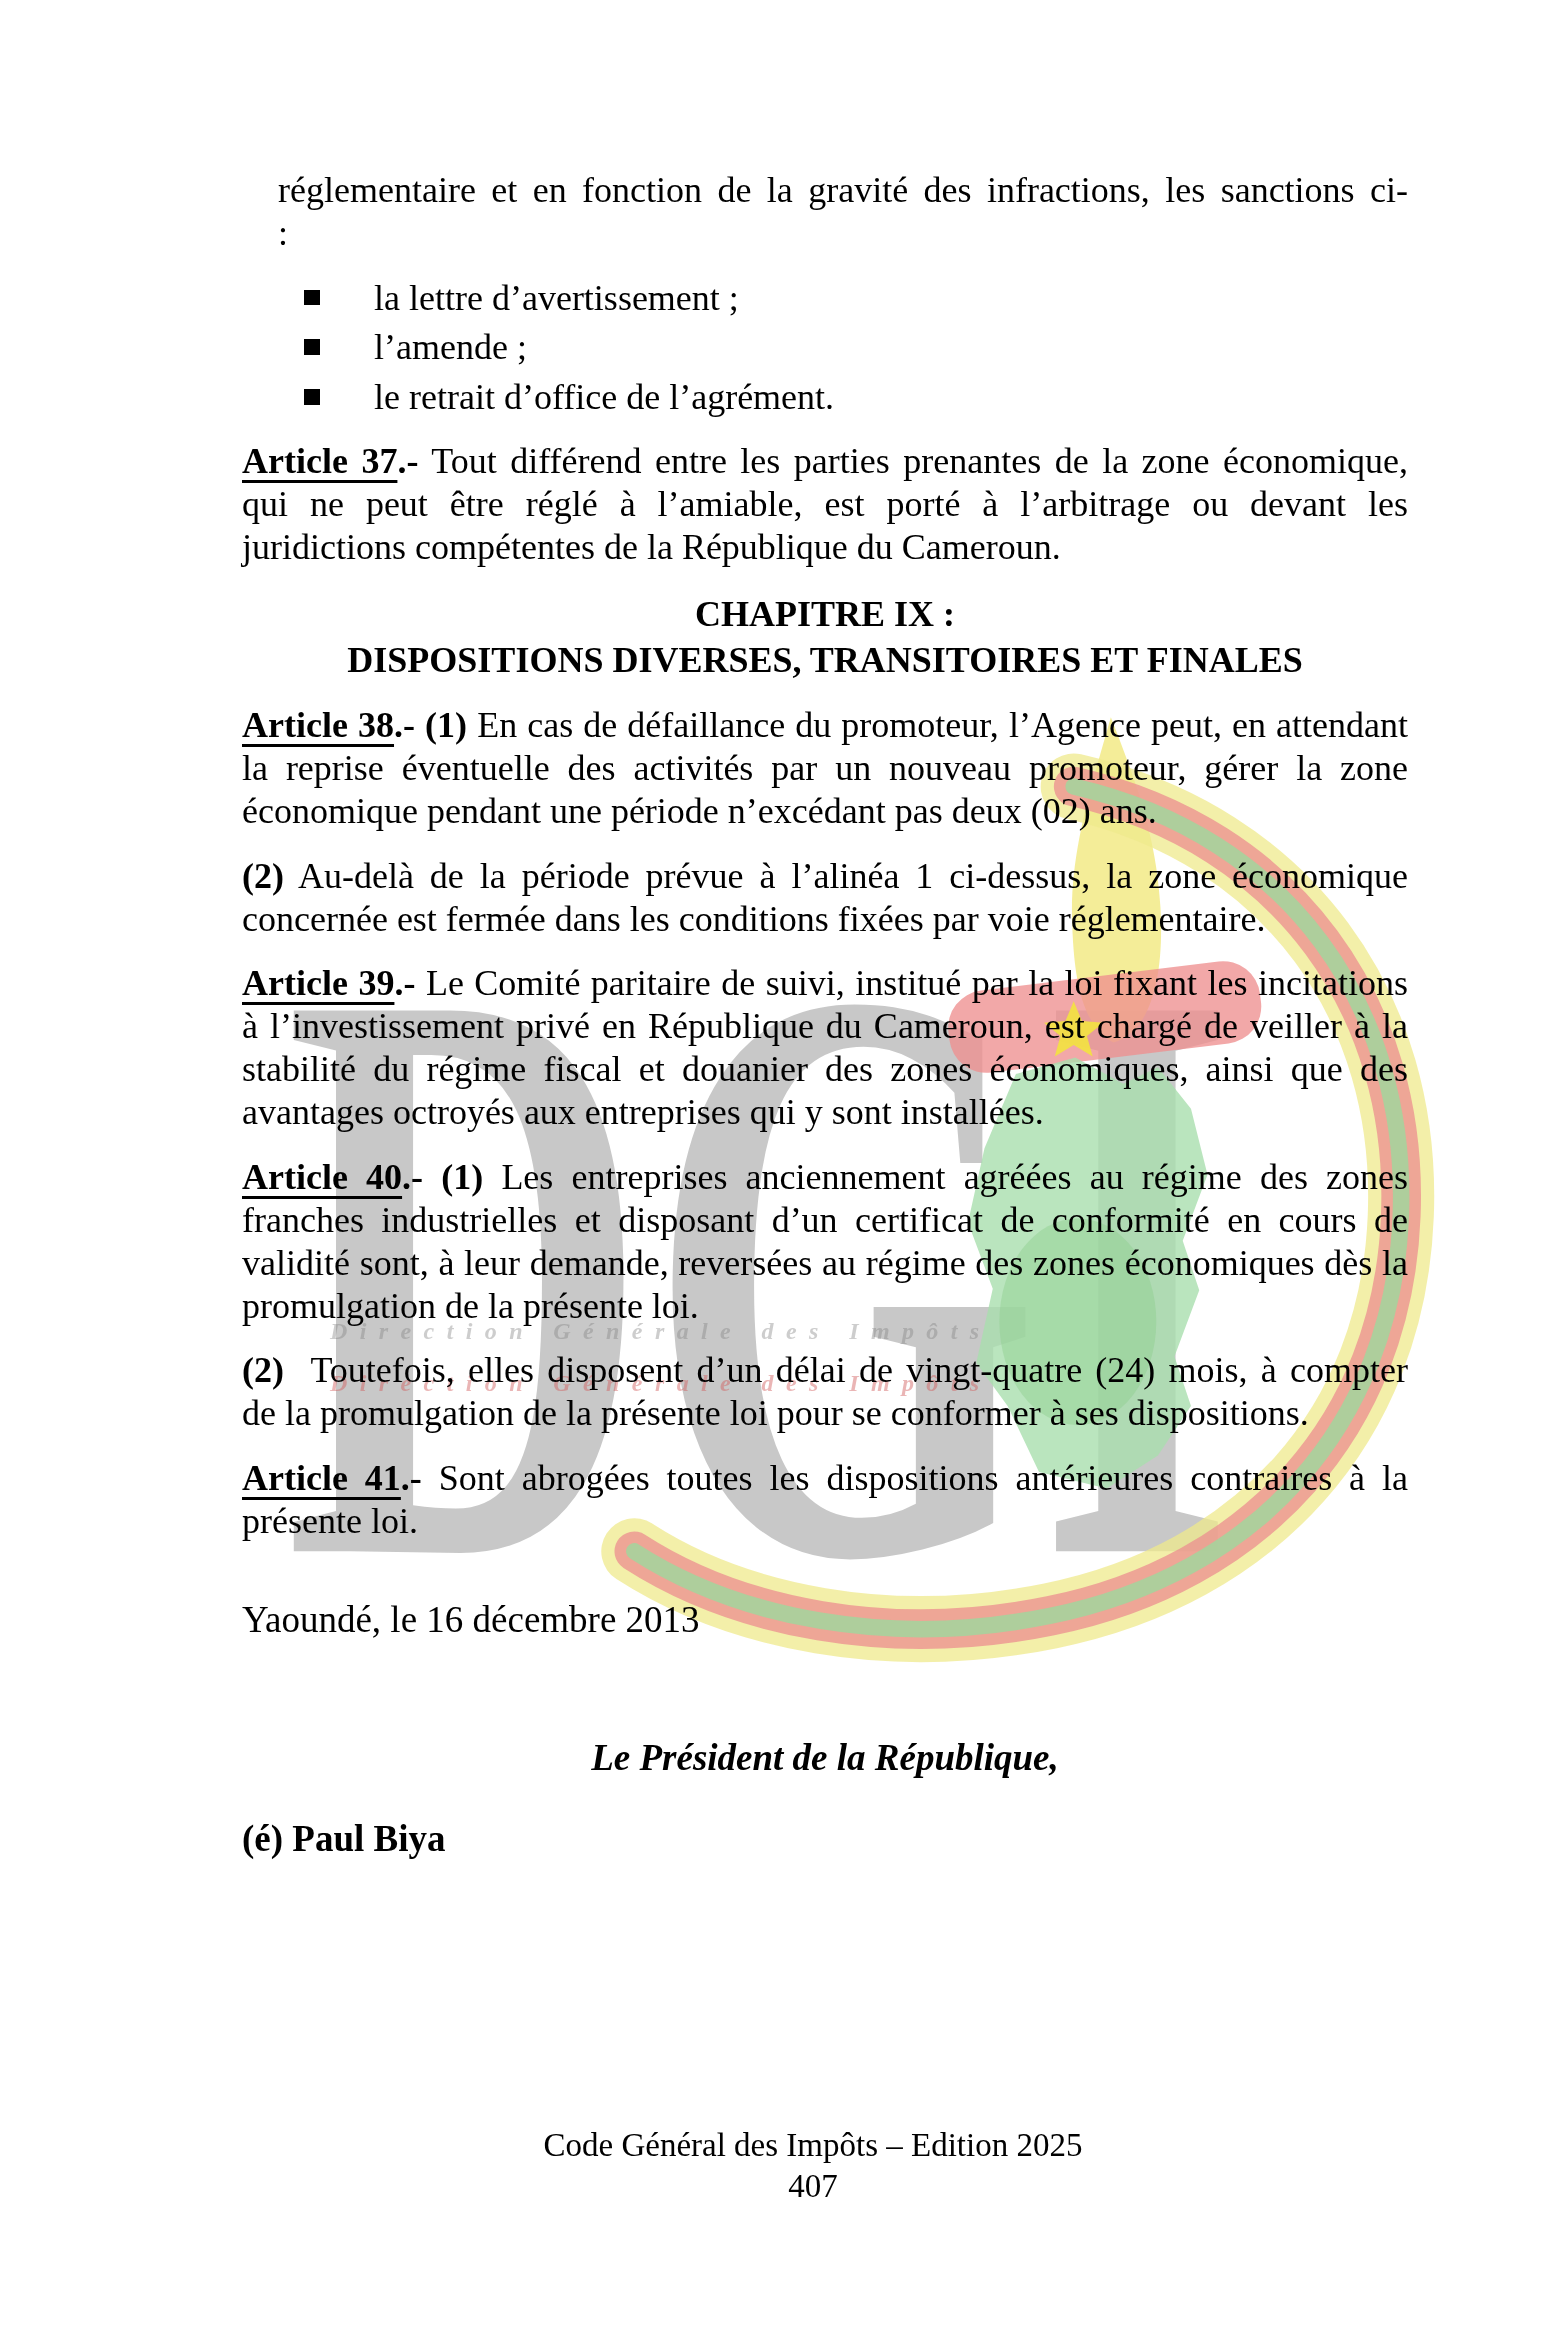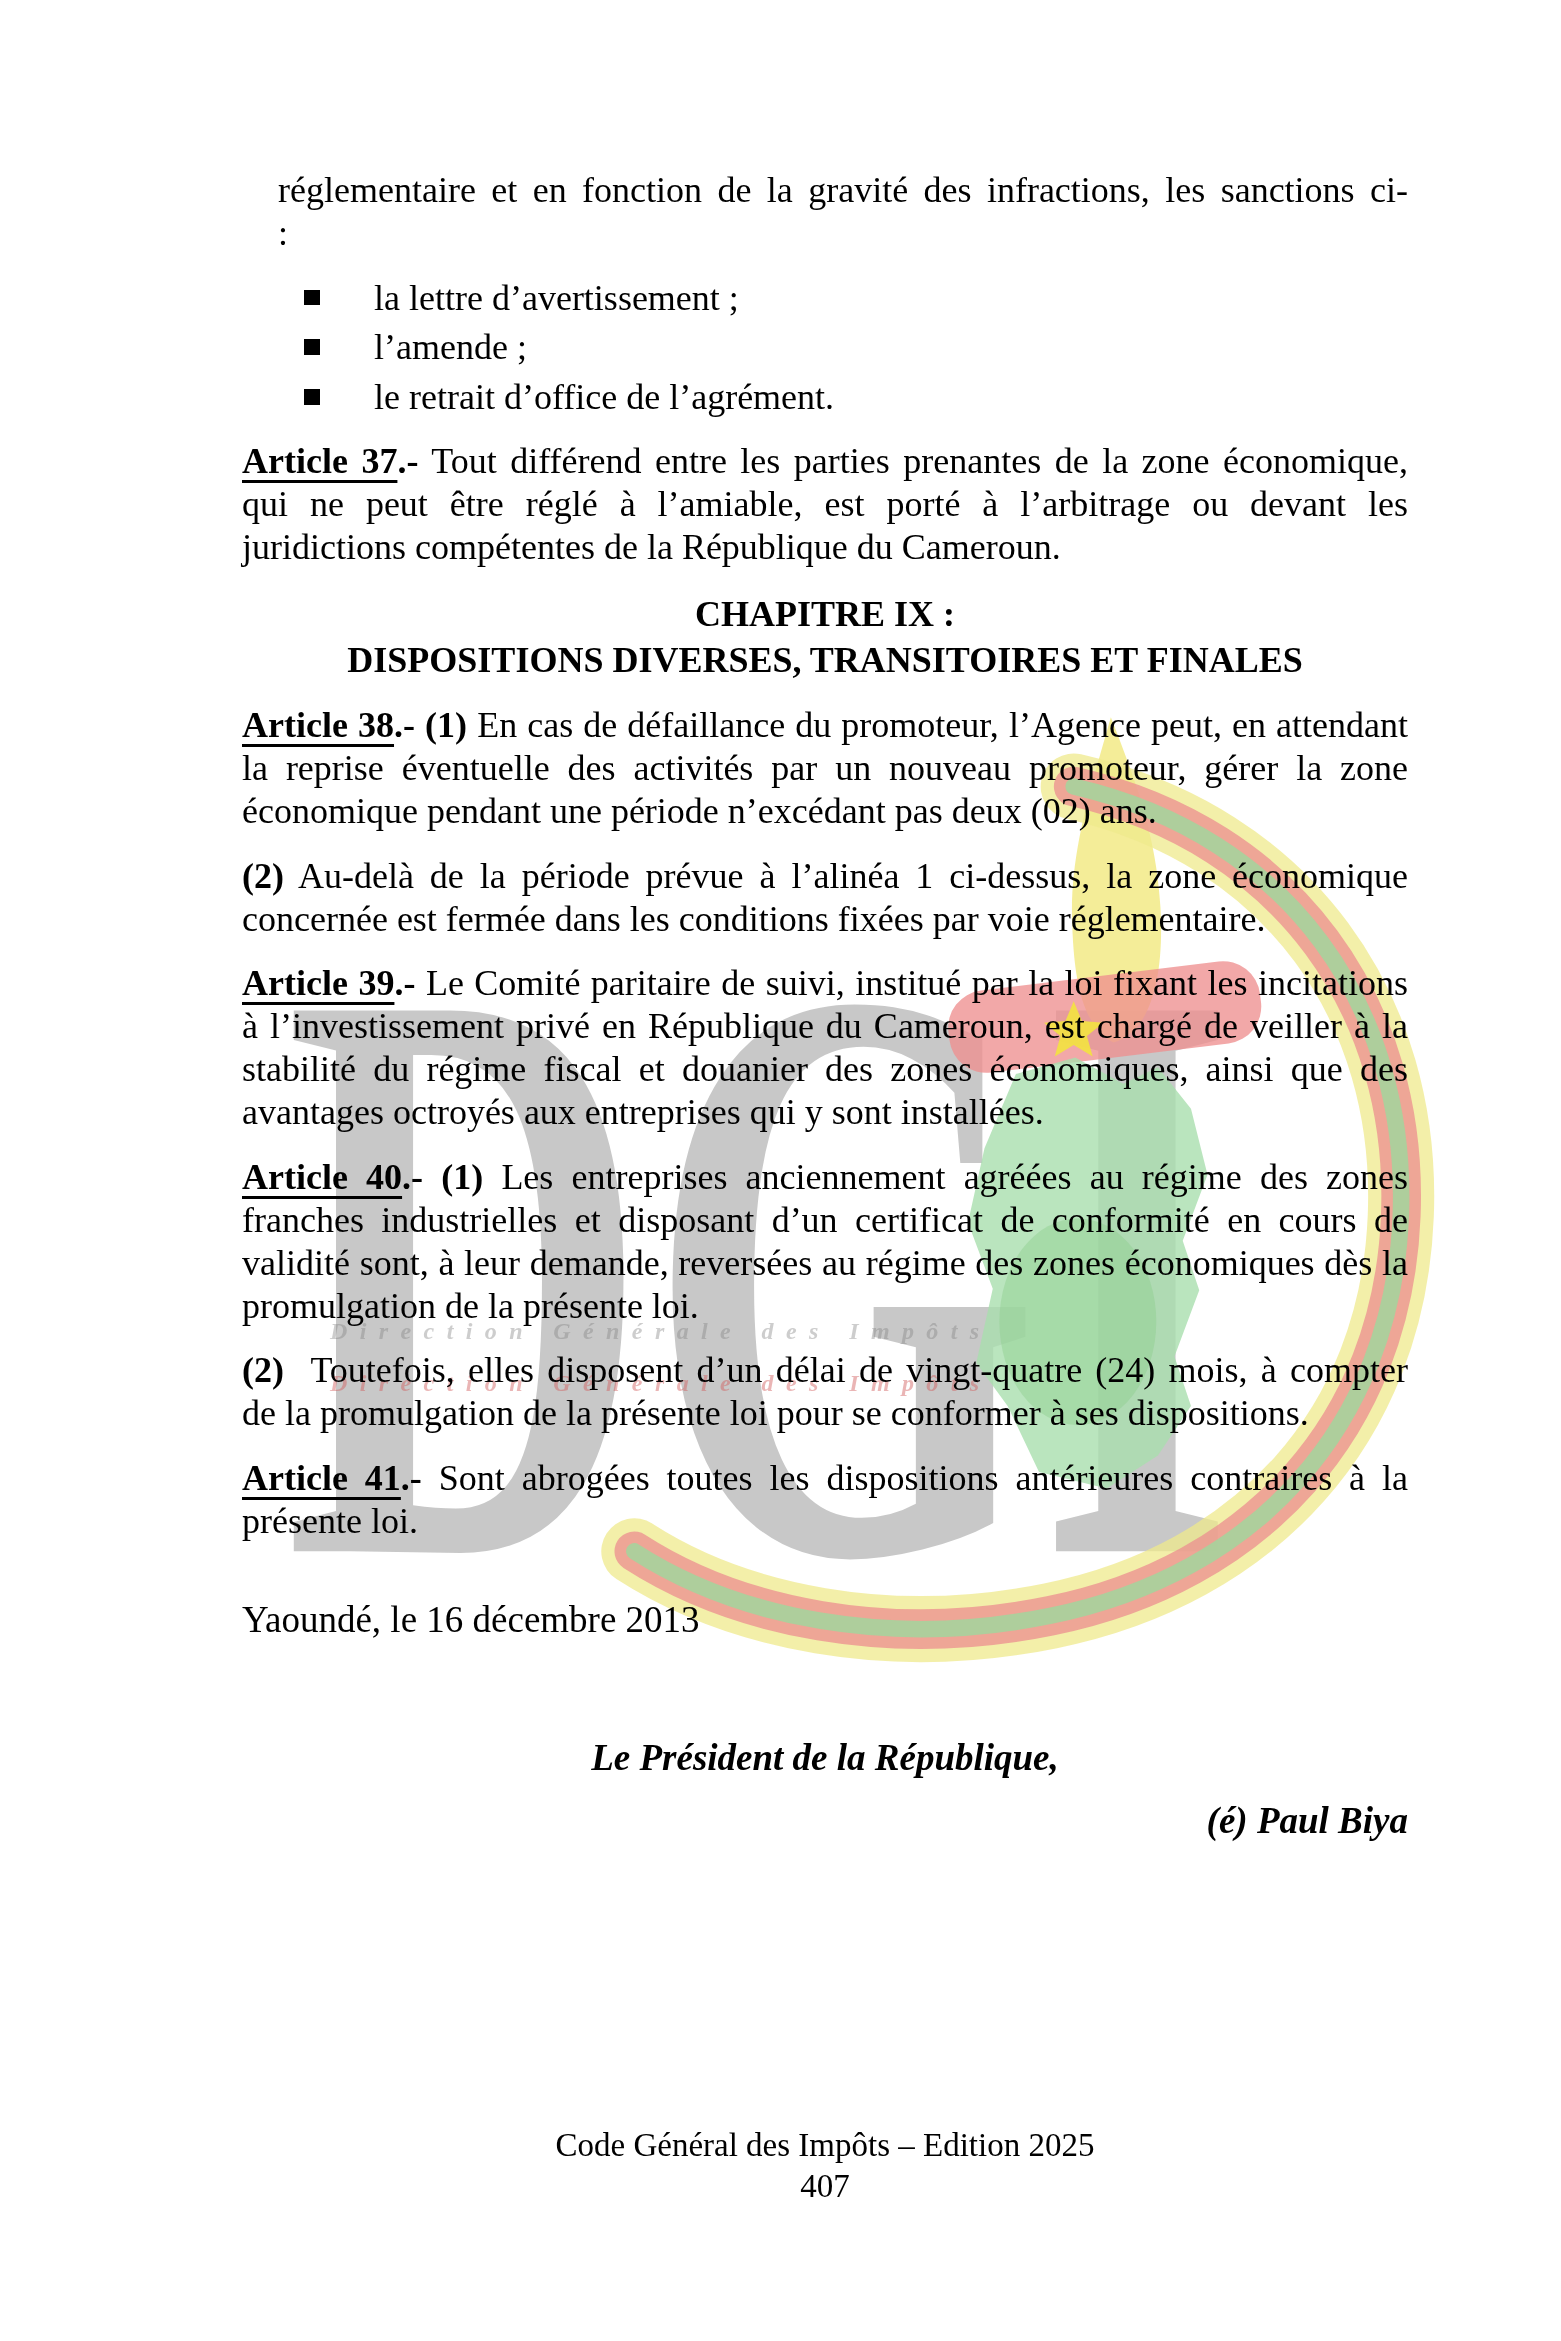--- a/index.html
+++ b/index.html
@@ -37,23 +37,23 @@
     text-decoration:underline;
     text-decoration-thickness:3.3px;
     text-underline-offset:6.6px;
   }
   .b{ font-weight:bold; }
   .numsp{ font-weight:bold; padding-right:26.4px; }
   .chapter{ text-align:center; font-weight:bold; font-size:36px; line-height:46px; margin:0 0 21.5px 0; }
   .it{ font-style:italic; }
   .date-line{ text-align:left; margin-top:55px; font-size:37px; }
   .sig-title{ text-align:center; margin-top:95px; font-size:37px; font-weight:bold; font-style:italic; }
-  .sig-name{ text-align:right; margin-top:20px; font-size:37px; font-weight:bold; font-style:italic; }
+  .sig-name{ margin-top:38px; font-size:37px; font-weight:bold; }
   .footer{
-    position:absolute;left:242px;top:2125px;width:1166px;z-index:3;
+    position:absolute;left:230px;top:2125px;width:1166px;z-index:3;
     text-align:center;font-size:33px;line-height:41px;
   }
 </style>
 </head>
 <body>
 
 <div class="page">
 
   <svg class="wm-svg" viewBox="0 0 1890 2835" xmlns="http://www.w3.org/2000/svg" aria-hidden="true">
 

